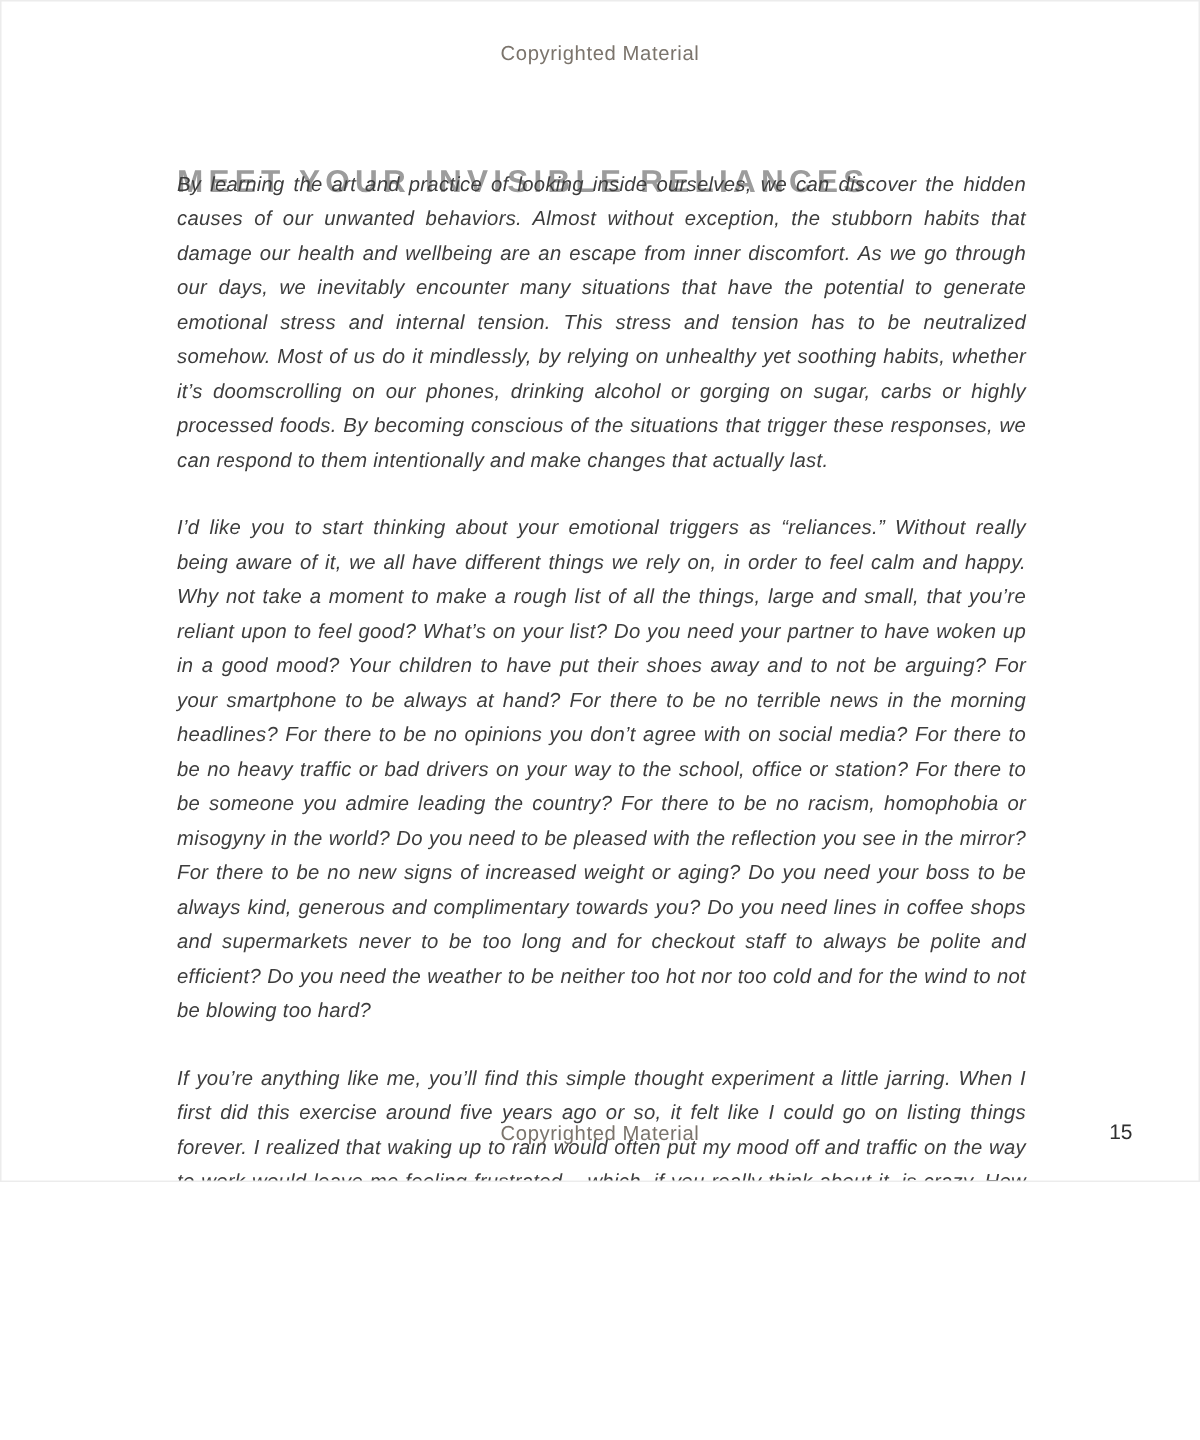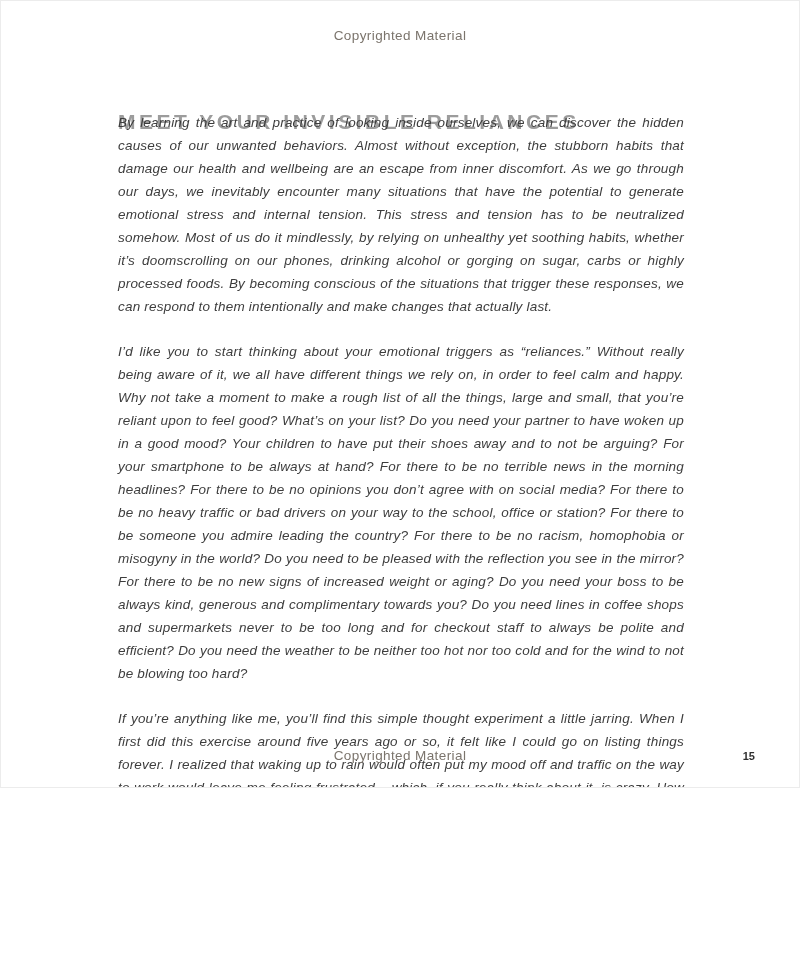--- a/index.html
+++ b/index.html
@@ -54,22 +54,22 @@
   }
   .body-text p {
     margin: 0 0 22px 0;
     font-style: italic;
   }
   .page-number {
     position: absolute;
     bottom: 25px;
     right: 44px;
     color: #2f2f2f;
-    font-size: 11px;
-    font-weight: 700;
+    font-size: 14px;
+    font-weight: 400;
   }
 </style>
 </head>
 <body>
 
 <div class="page">
 
   <div class="copyright-top">Copyrighted Material</div>
 
   <h1 class="chapter-title">MEET YOUR INVISIBLE RELIANCES</h1>

